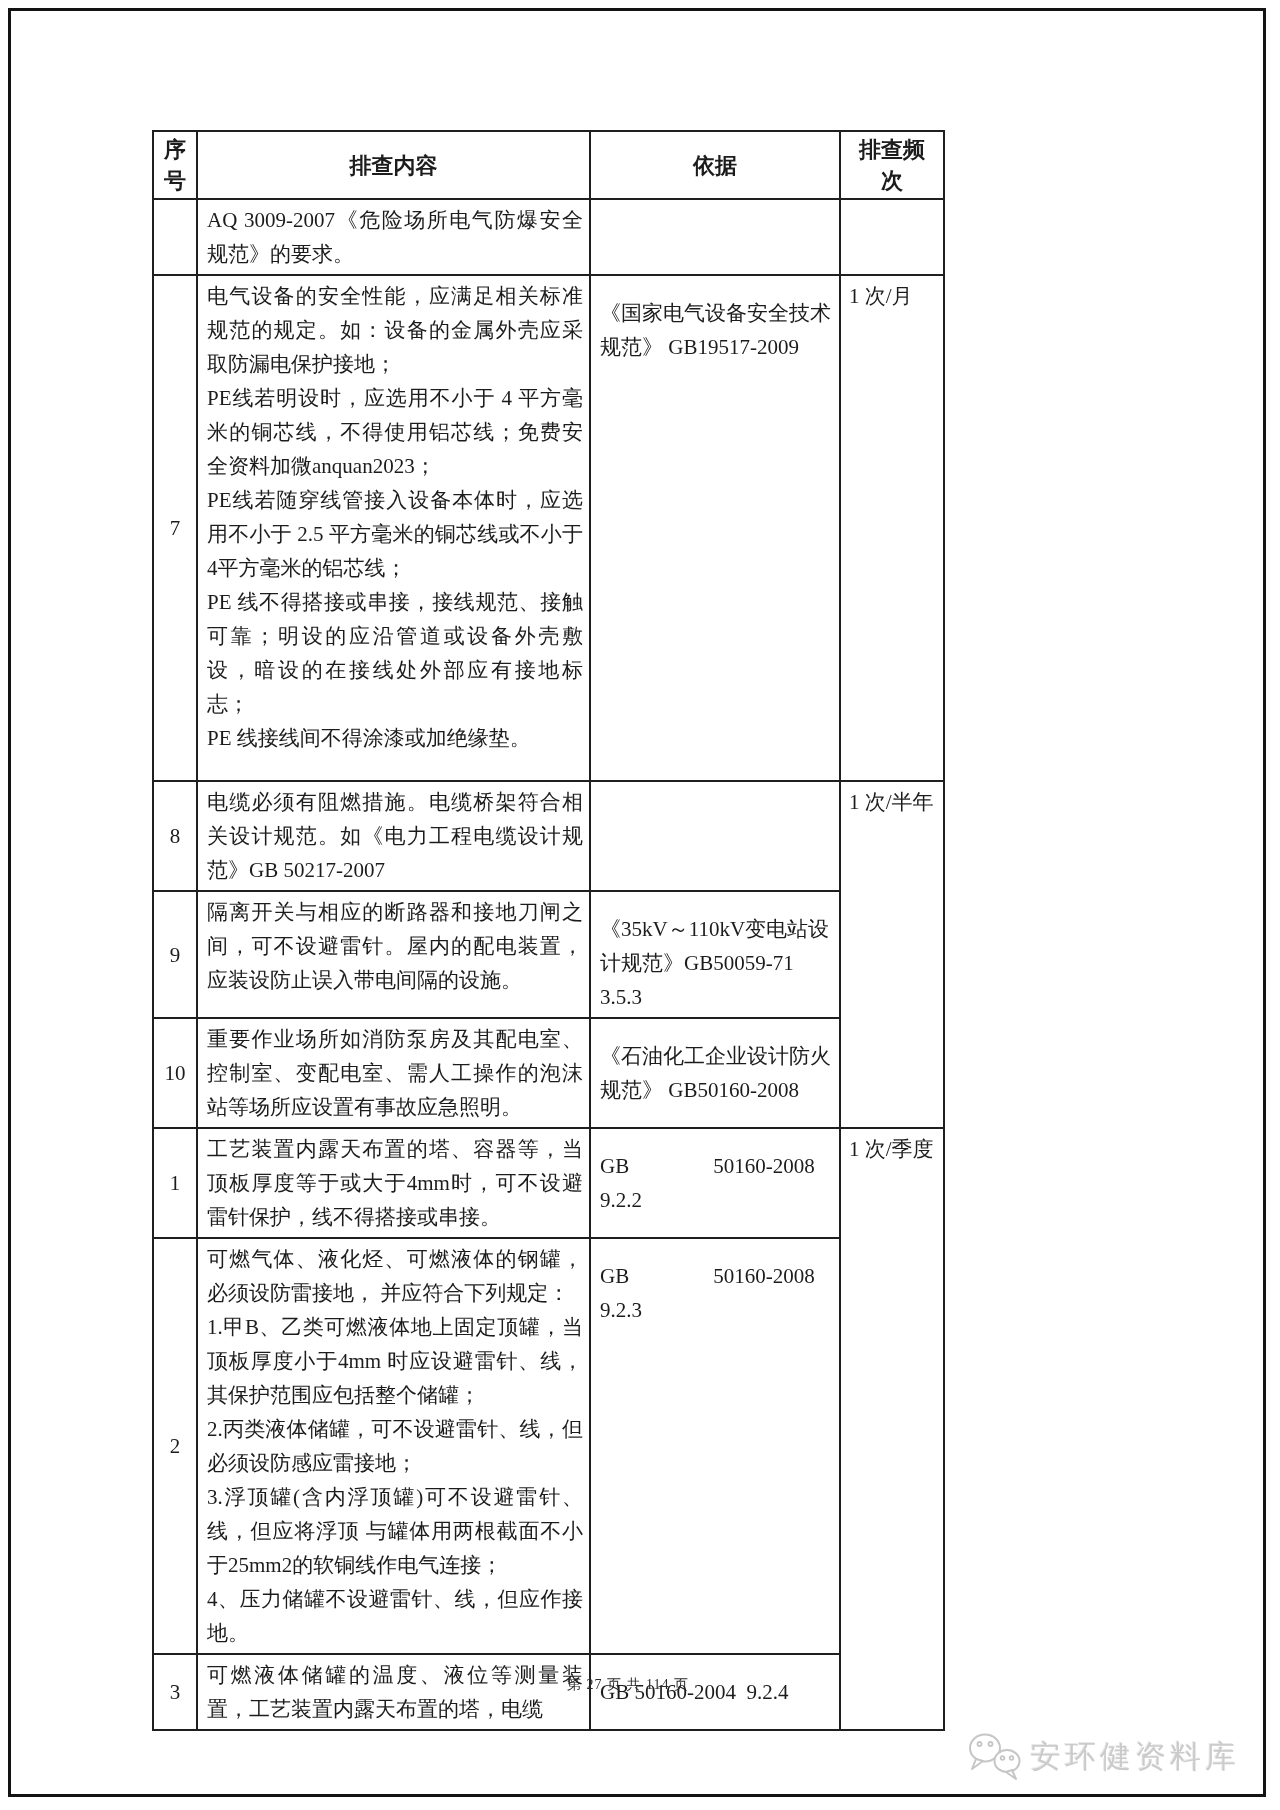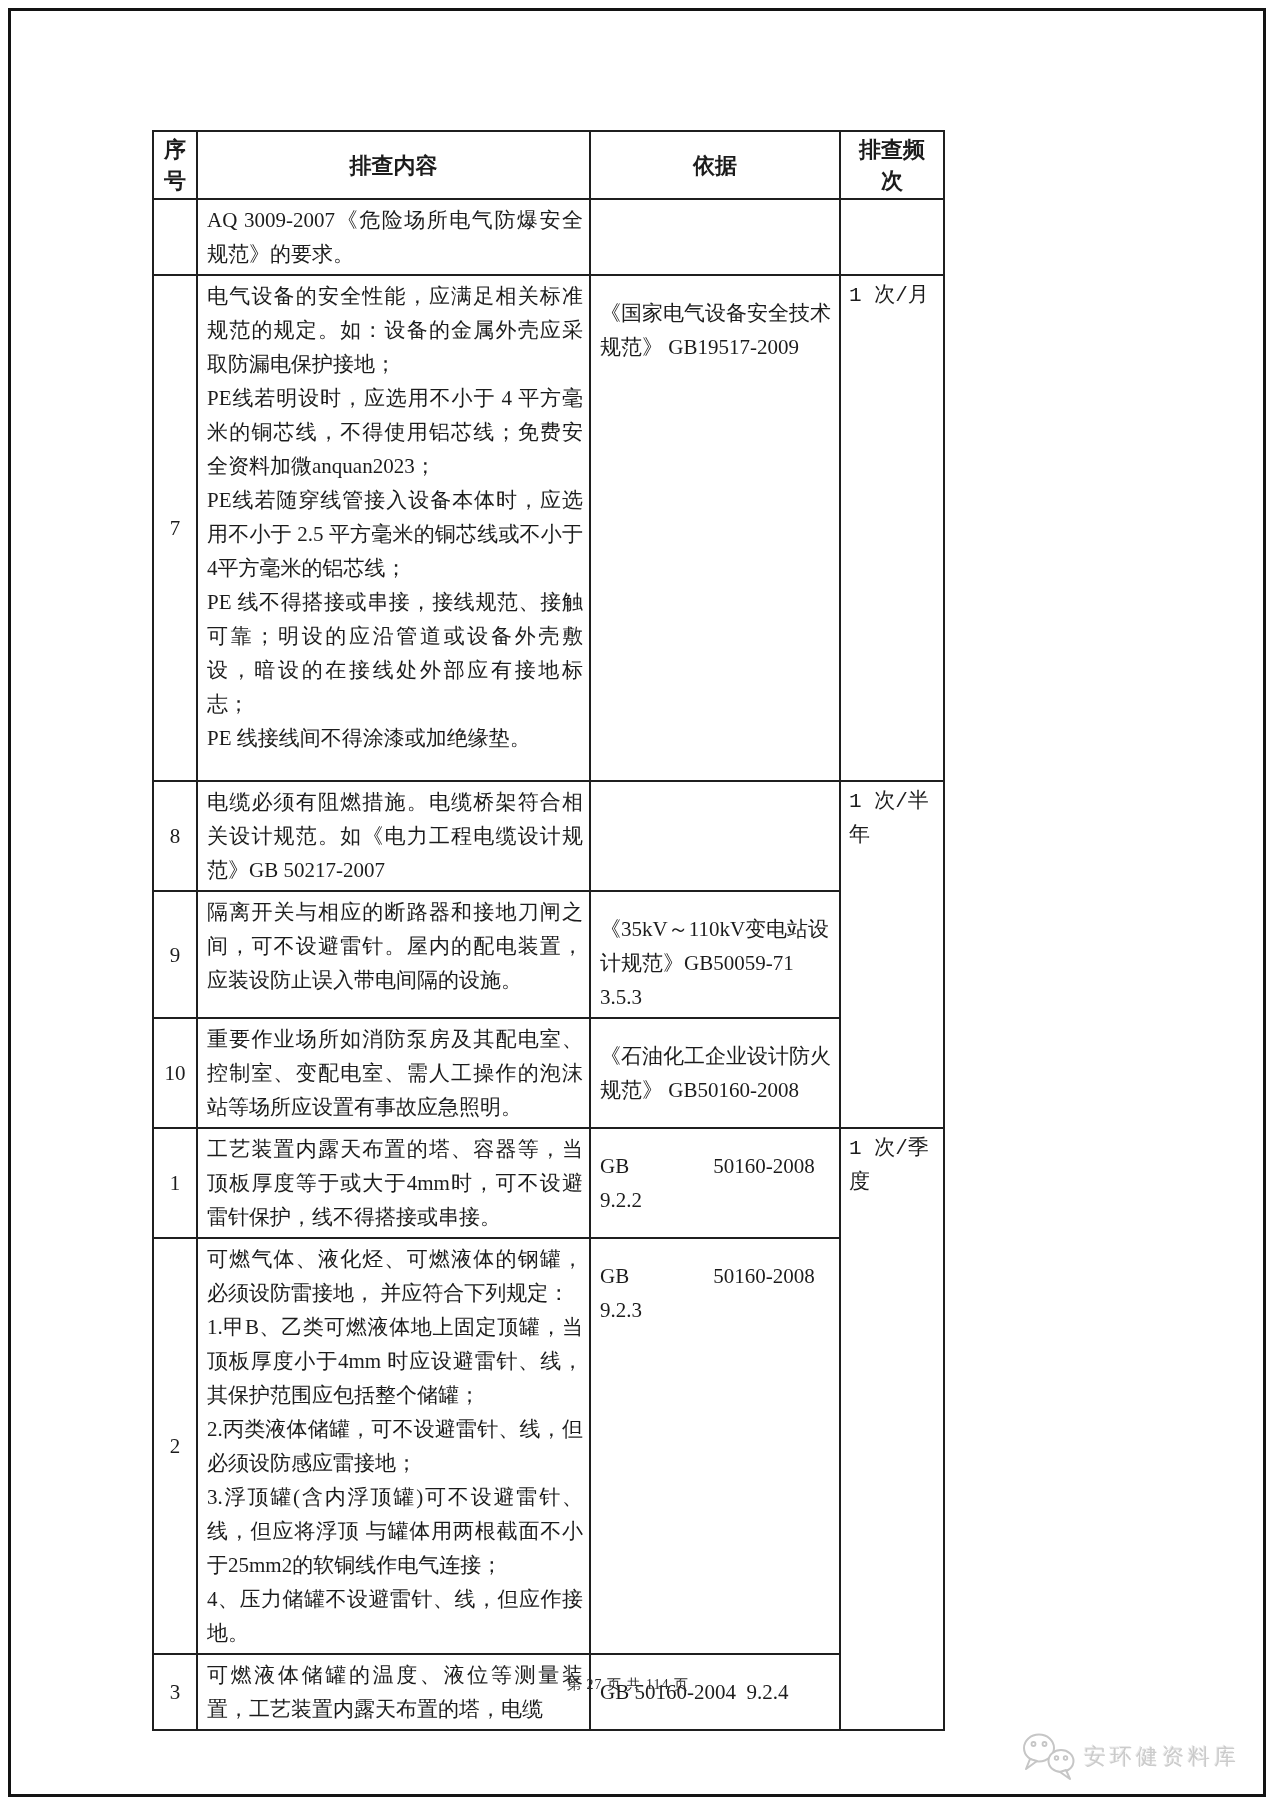--- a/index.html
+++ b/index.html
@@ -26,38 +26,38 @@
   }
   .doc-table th {
     font-size:22px; font-weight:bold; text-align:center; vertical-align:middle;
     padding:2px 10px; line-height:31px;
   }
   td.num   { text-align:center; vertical-align:middle; padding:2px 2px; }
   td.content {
     padding:3px 6px 3px 9px; text-align:justify; white-space:pre-wrap;
   }
   td.basis { padding:20px 5px 3px 9px; white-space:pre-wrap; }
-  td.freq  { padding:3px 6px 3px 8px; white-space:pre-wrap;font-family:Liberation Mono, monospace; }
+  td.freq  { padding:3px 6px 3px 8px; white-space:pre-wrap; }
   tr.h-head { height:68px; }
   tr.h-a    { height:58px;margin-left:13px; }
   tr.h-7    { height:506px; }
   tr.h-8    { height:102px; }
   tr.h-9    { height:102px; }
   tr.h-10   { height:103px; }
   tr.h-r1   { height:100px; }
   tr.h-r2   { height:404px; }
   tr.h-r3   { height:70px; }
   .footer {
     position:absolute; top:1676px; left:0; width:1256px; text-align:center;
     font-size:14px; letter-spacing:1px; color:#2a2a2a;
   }
   .watermark {
     position:absolute; top:1731px; right:40px;
     display:flex; align-items:center; gap:4px;
-    color:#cbcbcb; font-size:22px; letter-spacing:4px;
+    color:#cbcbcb; font-size:31px; letter-spacing:4px;
     text-shadow:1px 1px 0 #ffffff, -1px -1px 0 #e9e9e9;
     user-select:none;
   }
   .watermark svg { display:block; }
 </style>
 </head>
 <body>
 
 <div class="frame"></div>
 

